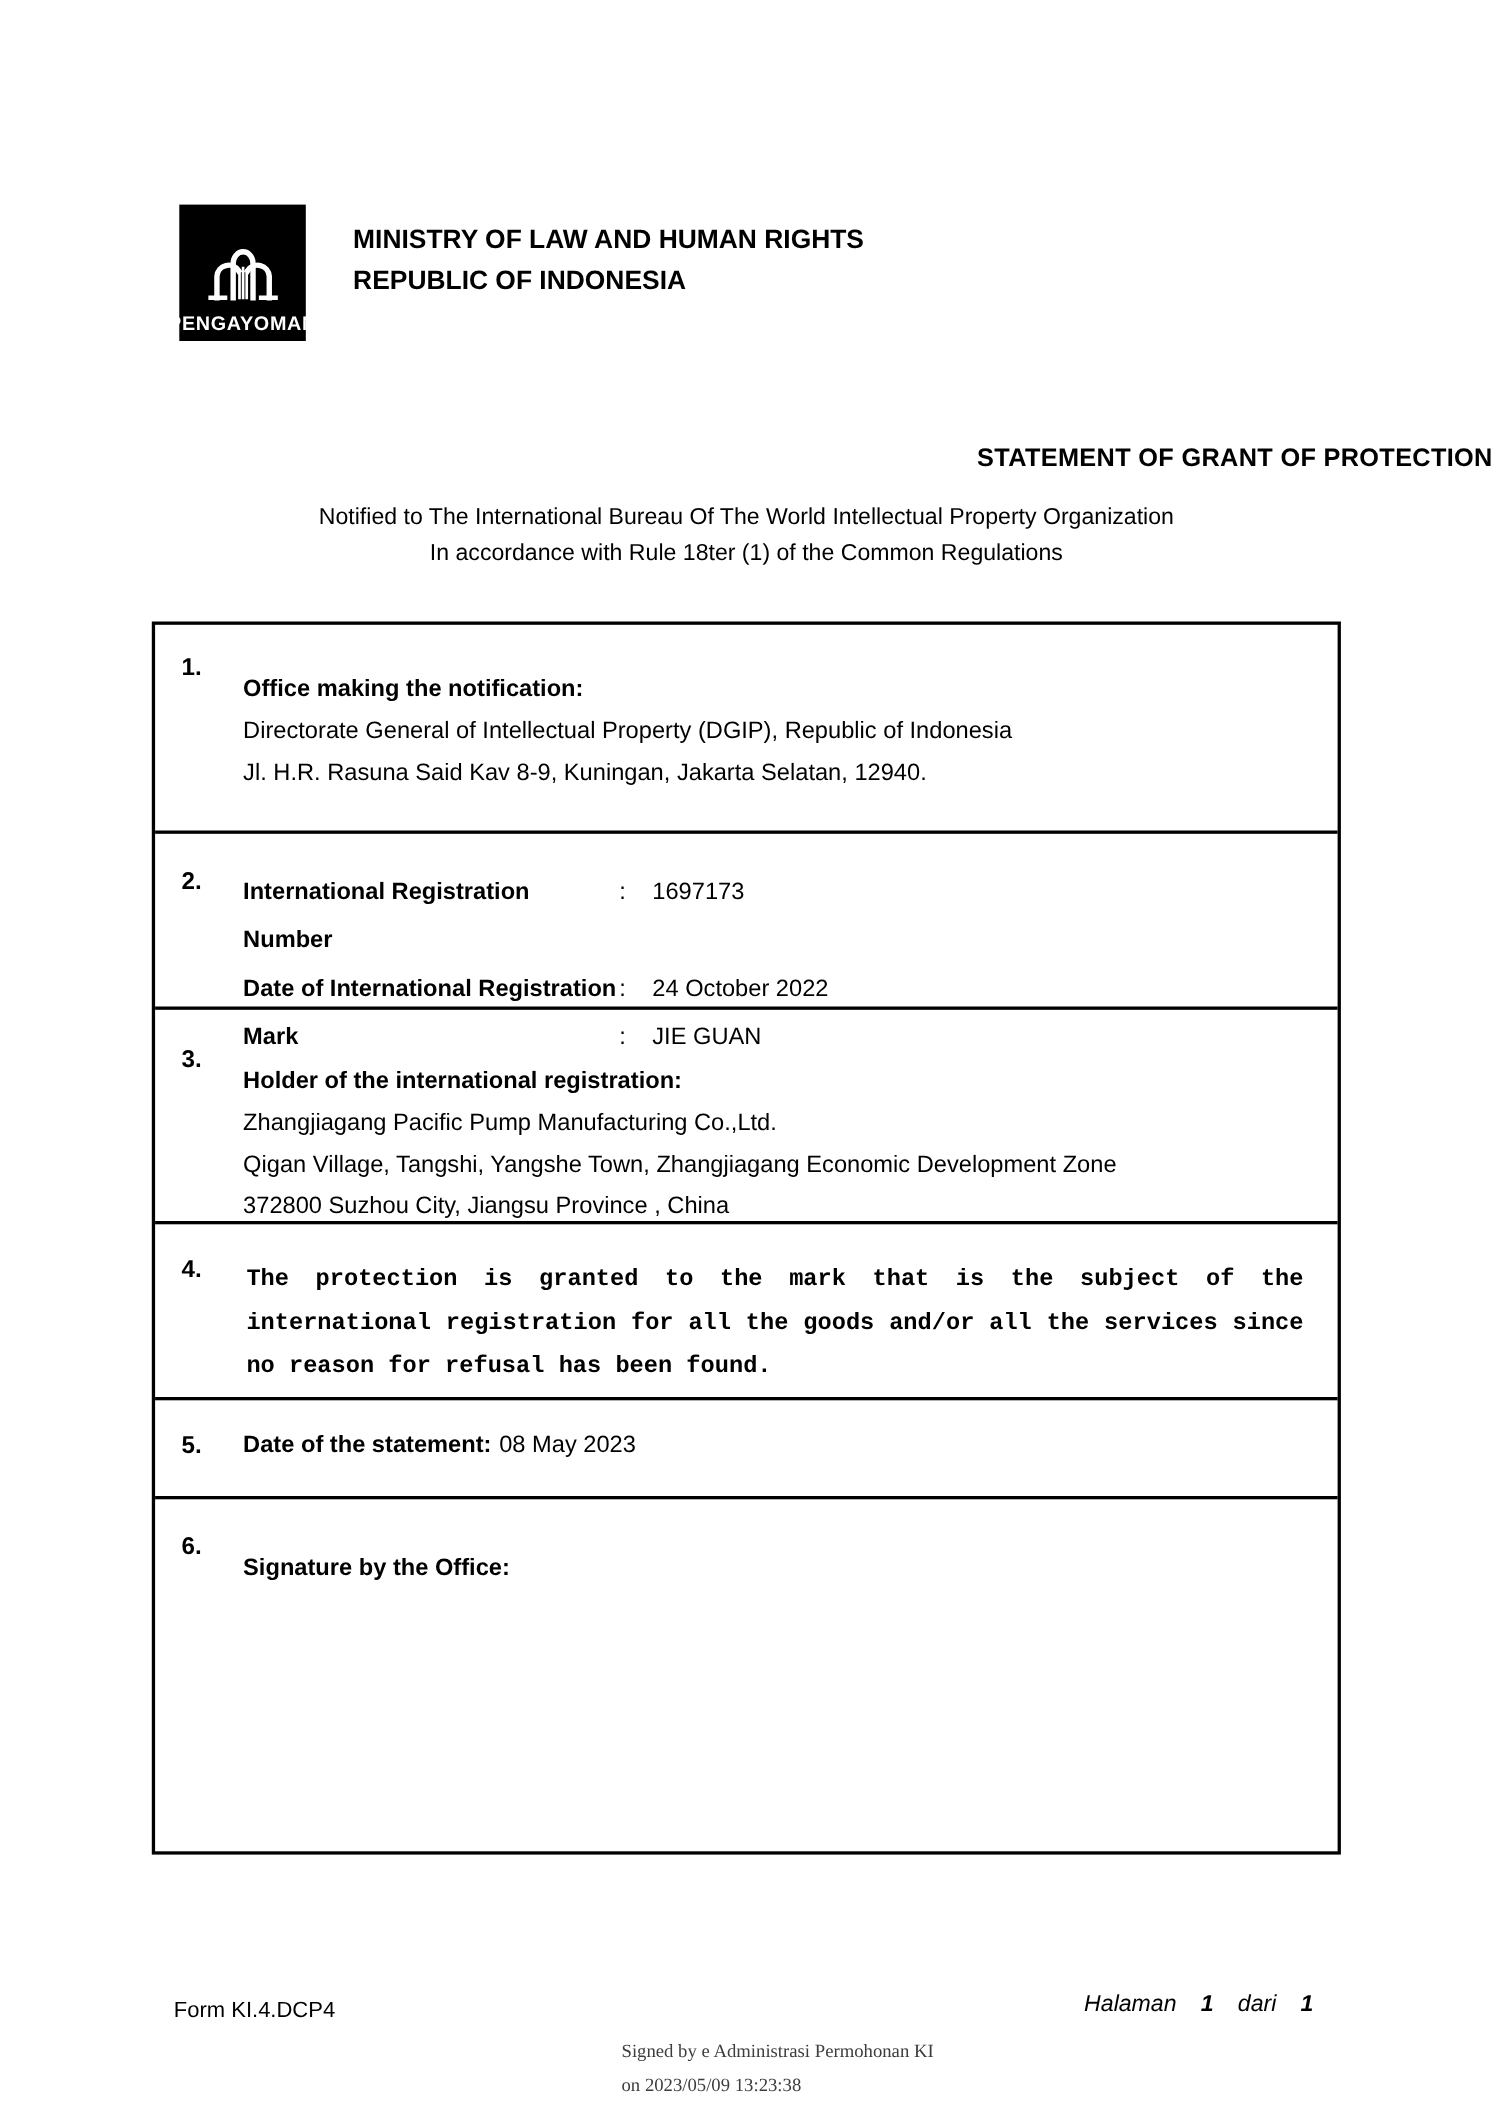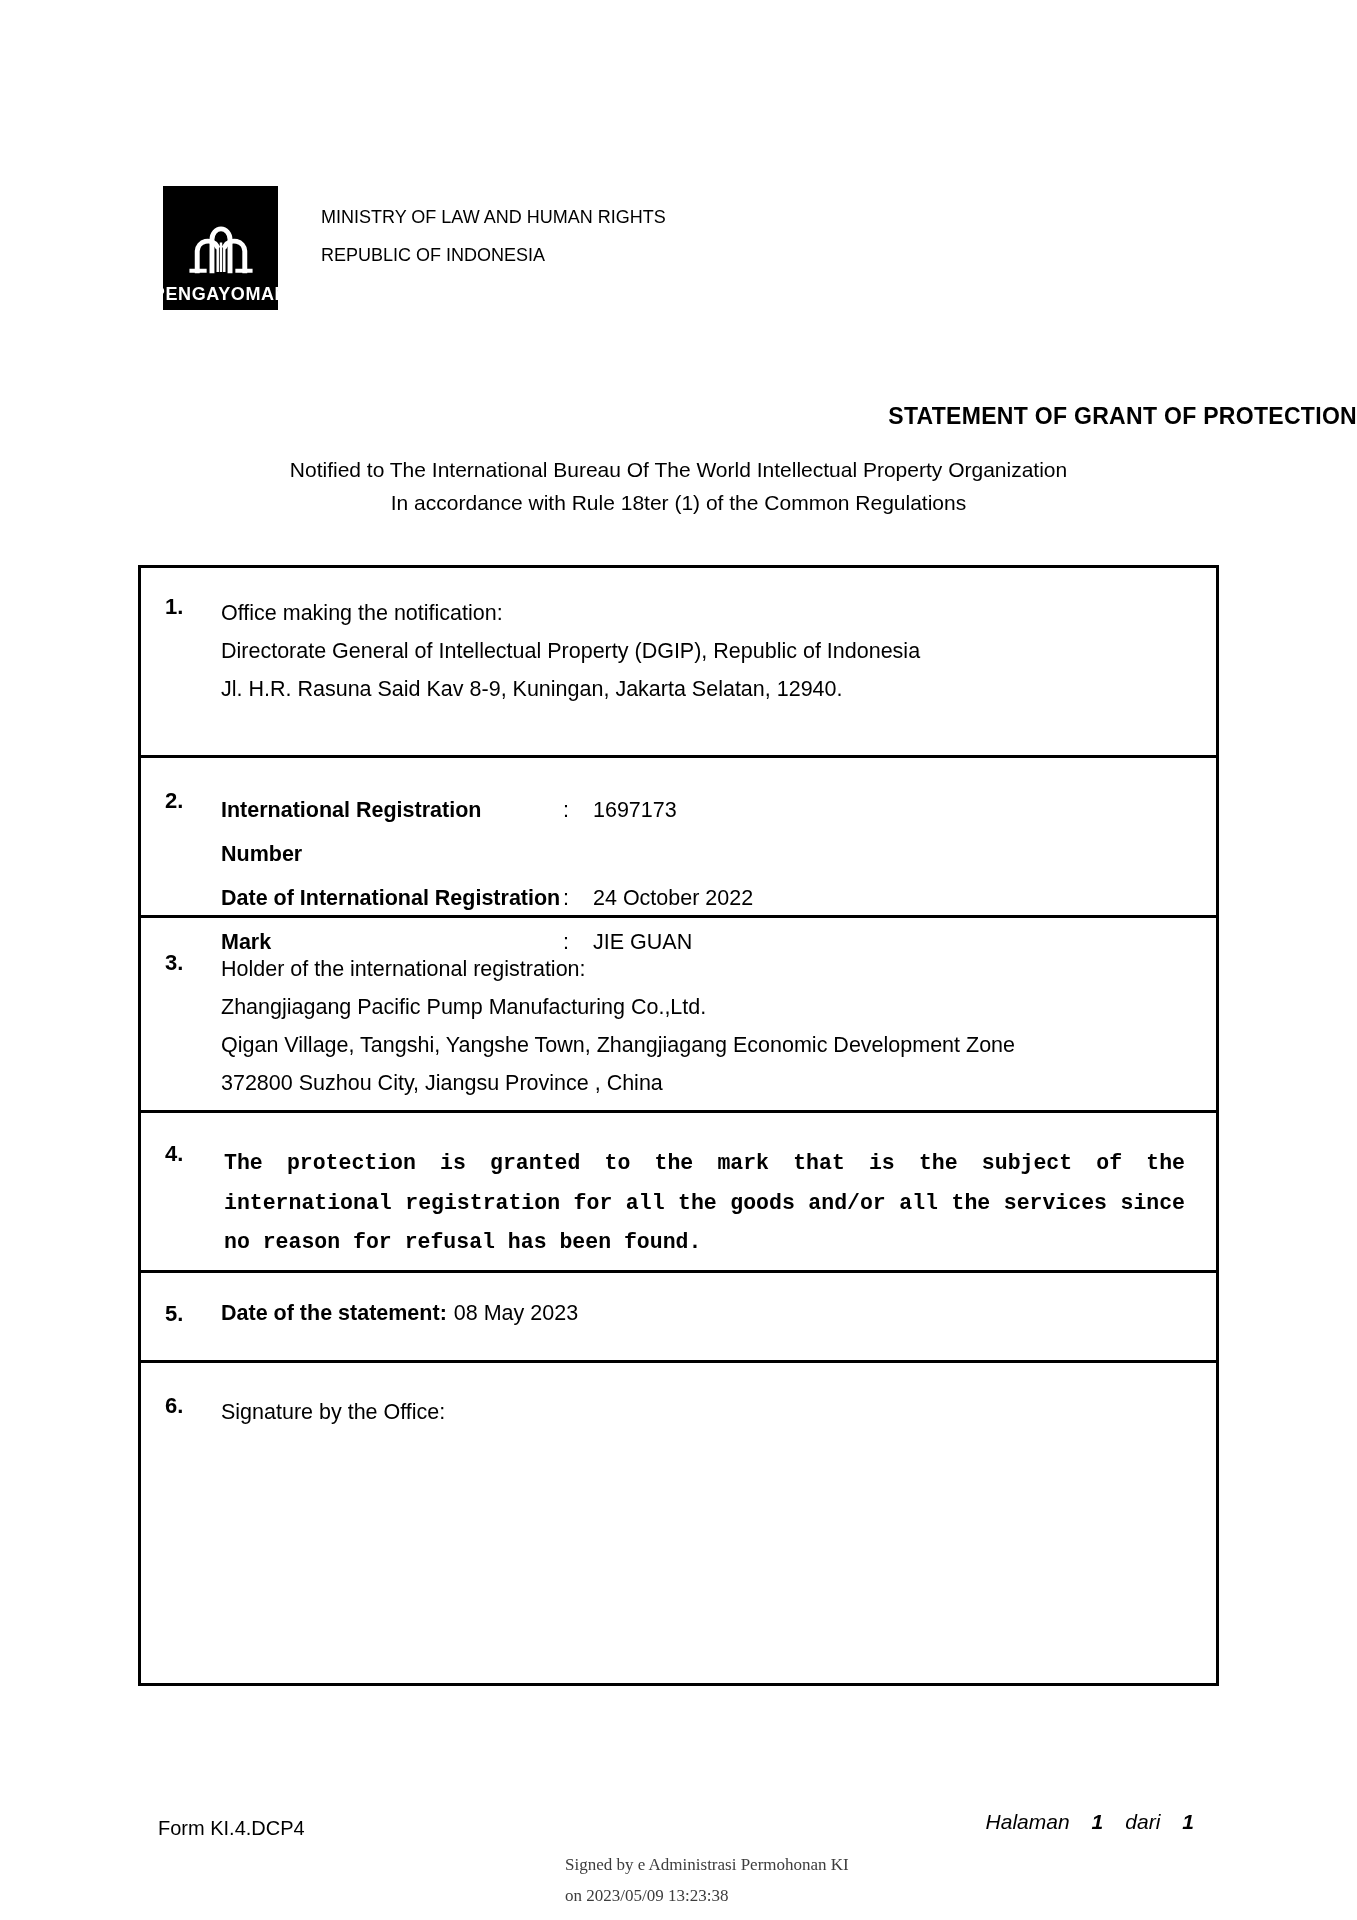--- a/index.html
+++ b/index.html
@@ -6,35 +6,35 @@
   .page{position:relative;width:1357px;height:1920px;background:#fff;
         font-family:"Liberation Sans",sans-serif;color:#000;overflow:hidden;}
 
   
   .logo{position:absolute;left:163px;top:186px;width:115px;height:124px;background:#000;
         display:flex;flex-direction:column;align-items:center;}
   .logo svg{margin-top:6px;}
   .logo-caption{color:#fff;font-weight:bold;font-size:18px;letter-spacing:.6px;
                 margin-top:auto;margin-bottom:5px;white-space:nowrap;}
   .header{position:absolute;left:321px;top:199px;}
-  .hline{font-weight:normal;font-size:18px;line-height:37.5px;white-space:nowrap;}
+  .hline{font-weight:bold;font-size:24px;line-height:37.5px;white-space:nowrap;}
 
   .title{position:absolute;left:0;top:403px;width:100%;text-align:right;
          font-weight:bold;font-size:23px;letter-spacing:.3px;}
   .subtitle{position:absolute;left:0;width:100%;text-align:center;font-size:21px;}
   .sub1{top:458px;} .sub2{top:491px;}
 
   
   .mtable{position:absolute;left:138px;top:565px;width:1081px;border:3px solid #000;
           box-sizing:border-box;}
   .row{display:flex;border-bottom:3px solid #000;box-sizing:border-box;}
   .row:last-child{border-bottom:none;}
   .num{width:80px;padding-left:24px;box-sizing:border-box;font-weight:bold;font-size:22px;}
   .content{flex:1;padding-right:28px;font-size:21.5px;}
-  .heading{font-weight:normal;line-height:38px;}
+  .heading{font-weight:bold;line-height:38px;margin-top:13px;}
   .line{line-height:38px;white-space:pre-wrap;}
   .r1{height:190px;} .r1 .num,.r1 .content{padding-top:26px;}
   .r2{height:160px;} .r2 .num,.r2 .content{padding-top:30px;}
   .kv{display:flex;line-height:44px;}
   .kv .k{width:342px;font-weight:bold;}
   .kv .c{width:30px;}
   .r3{height:195px;} .r3 .num,.r3 .content{padding-top:32px;}
   .r4{height:160px;} .r4 .num,.r4 .content{padding-top:28px;}
   .r4 .content p{margin:3px;font-weight:bold;line-height:39.5px;text-align:justify;font-family:Liberation Mono, monospace;}
   .r5{height:90px;}  .r5 .num,.r5 .content{padding-top:28px;}

